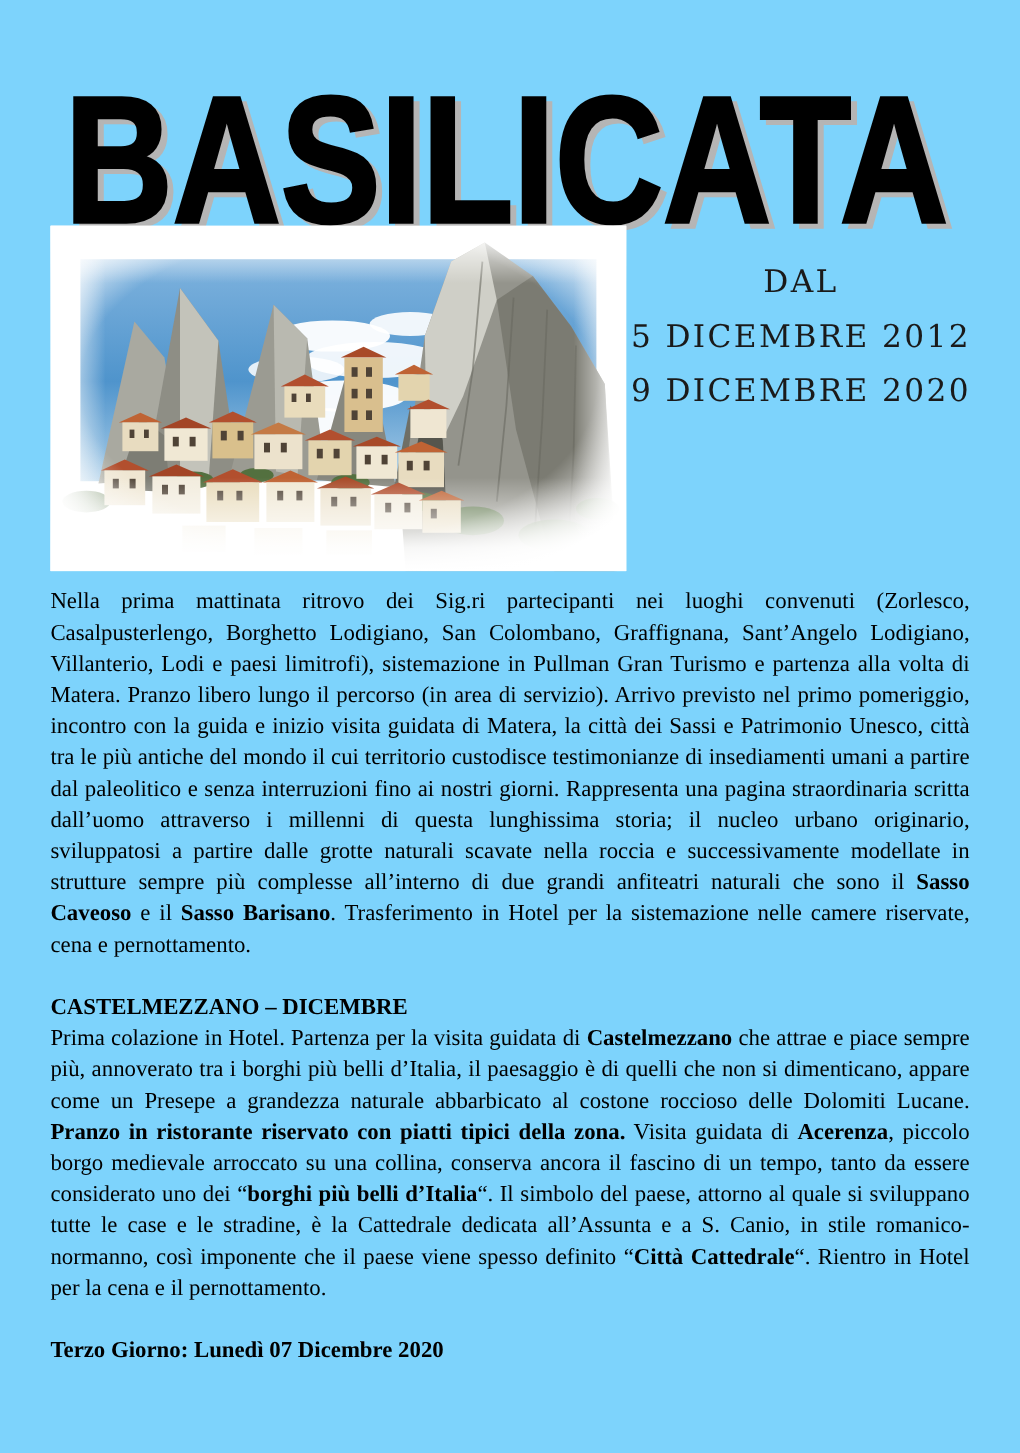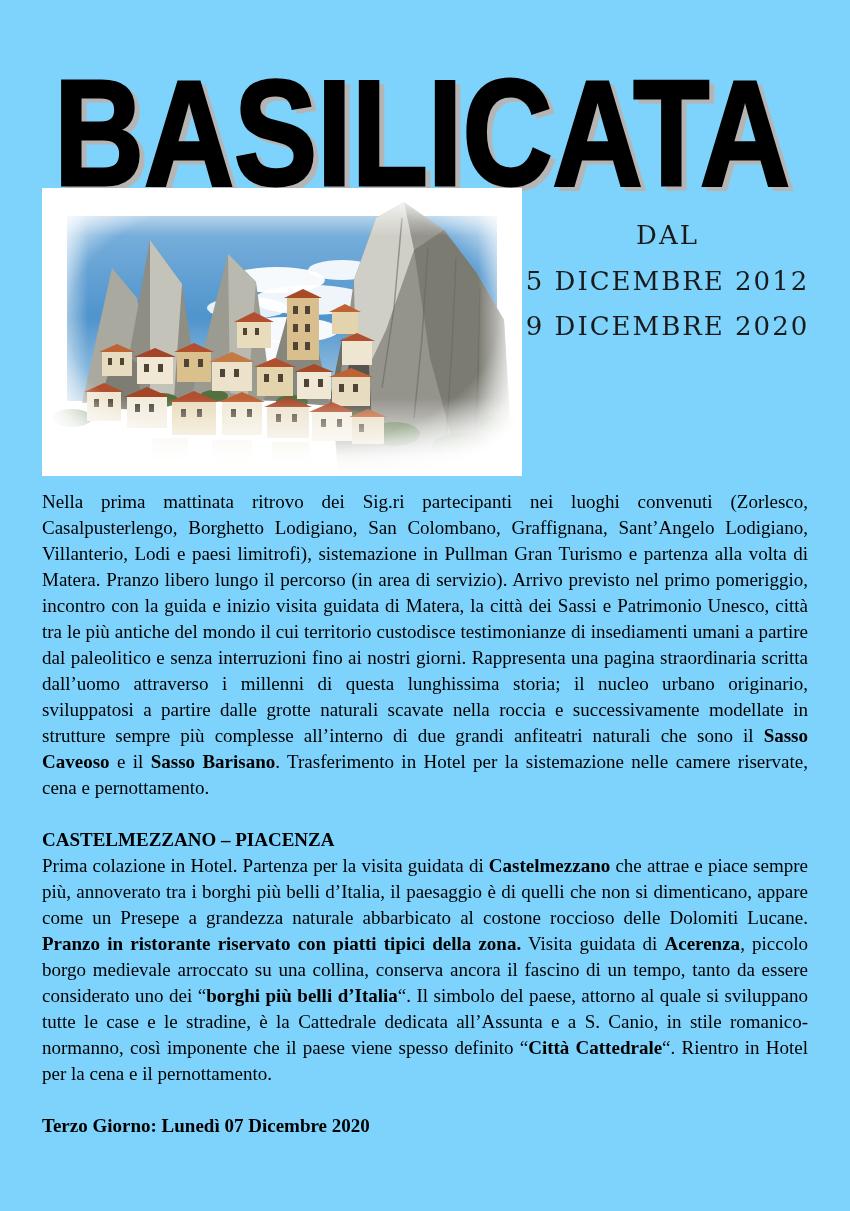--- a/index.html
+++ b/index.html
@@ -214,21 +214,21 @@
     <div>DAL</div>
     <div>5 DICEMBRE 2012</div>
     <div>9 DICEMBRE 2020</div>
   </div>
 
   <div class="itinerary">
       <div class="day-section">
         <p class="day-paragraph"><span>Nella prima mattinata ritrovo dei Sig.ri partecipanti nei luoghi convenuti (Zorlesco, Casalpusterlengo, Borghetto Lodigiano, San Colombano, Graffignana, Sant’Angelo Lodigiano, Villanterio, Lodi e paesi limitrofi), sistemazione in Pullman Gran Turismo e partenza alla volta di Matera. Pranzo libero lungo il percorso (in area di servizio). Arrivo previsto nel primo pomeriggio, incontro con la guida e inizio visita guidata di Matera, la città dei Sassi e Patrimonio Unesco, città tra le più antiche del mondo il cui territorio custodisce testimonianze di insediamenti umani a partire dal paleolitico e senza interruzioni fino ai nostri giorni. Rappresenta una pagina straordinaria scritta dall’uomo attraverso i millenni di questa lunghissima storia; il nucleo urbano originario, sviluppatosi a partire dalle grotte naturali scavate nella roccia e successivamente modellate in strutture sempre più complesse all’interno di due grandi anfiteatri naturali che sono il </span><b>Sasso Caveoso</b><span> e il </span><b>Sasso Barisano</b><span>. Trasferimento in Hotel per la sistemazione nelle camere riservate, cena e pernottamento.</span></p>
       </div>
       <div class="day-section">
-        <div class="day-route">CASTELMEZZANO – PIACENZA</div>
+        <div class="day-route">CASTELMEZZANO – DICEMBRE</div>
         <p class="day-paragraph"><span>Prima colazione in Hotel. Partenza per la visita guidata di </span><b>Castelmezzano</b><span> che attrae e piace sempre più, annoverato tra i borghi più belli d’Italia, il paesaggio è di quelli che non si dimenticano, appare come un Presepe a grandezza naturale abbarbicato al costone roccioso delle Dolomiti Lucane. </span><b>Pranzo in ristorante riservato con piatti tipici della zona.</b><span> Visita guidata di </span><b>Acerenza</b><span>, piccolo borgo medievale arroccato su una collina, conserva ancora il fascino di un tempo, tanto da essere considerato uno dei “</span><b>borghi più belli d’Italia</b><span>“. Il simbolo del paese, attorno al quale si sviluppano tutte le case e le stradine, è la Cattedrale dedicata all’Assunta e a S. Canio, in stile romanico-normanno, così imponente che il paese viene spesso definito “</span><b>Città Cattedrale</b><span>“. Rientro in Hotel per la cena e il pernottamento.</span></p>
       </div>
       <div class="day-section">
         <div class="day-heading">Terzo Giorno: Lunedì 07 Dicembre 2020</div>
       </div>
     </div>
 
 </div>
 
 </body></html>

